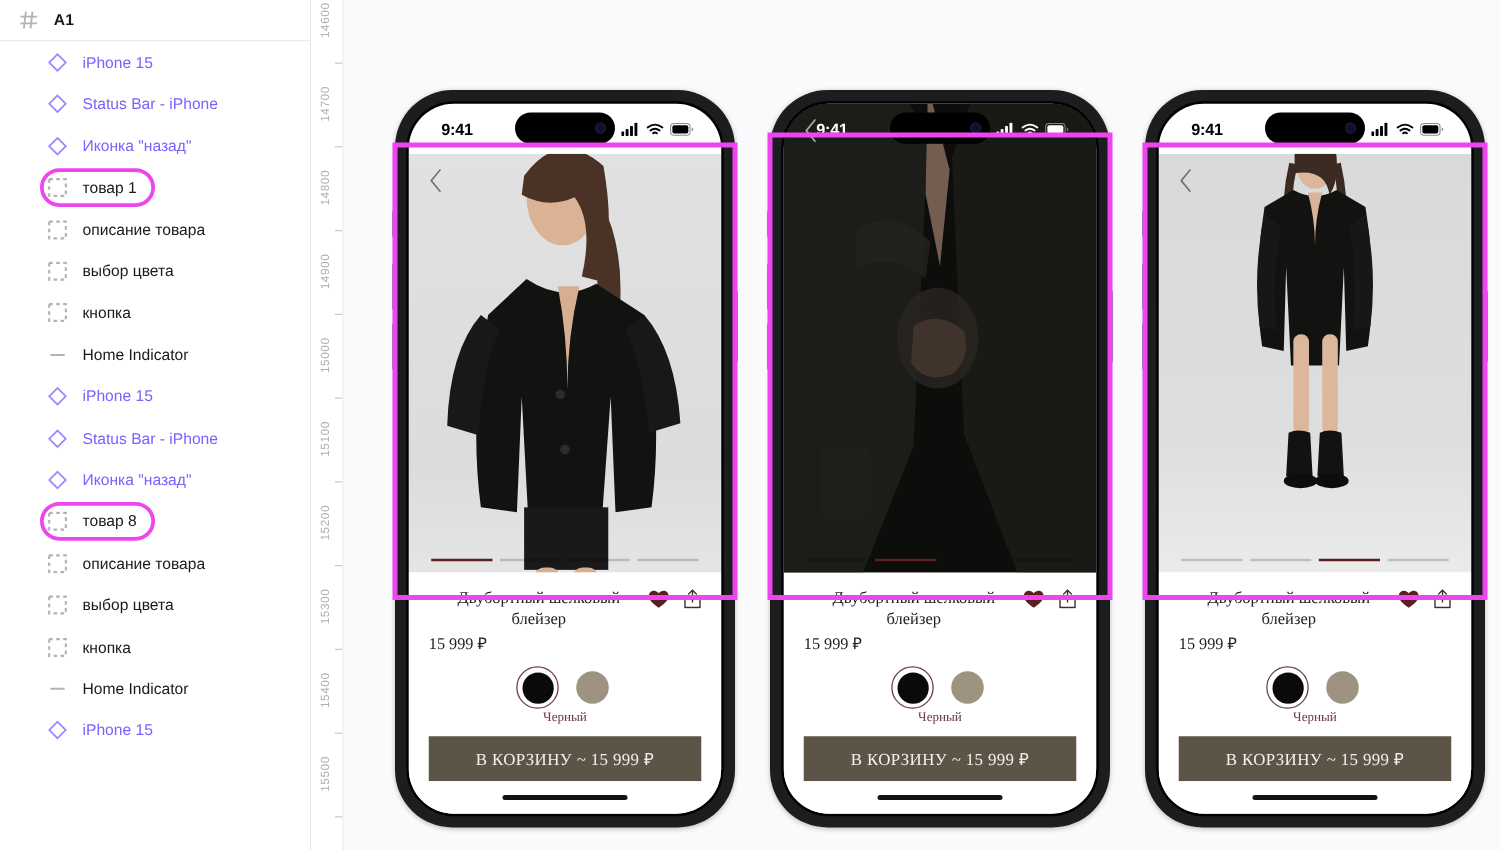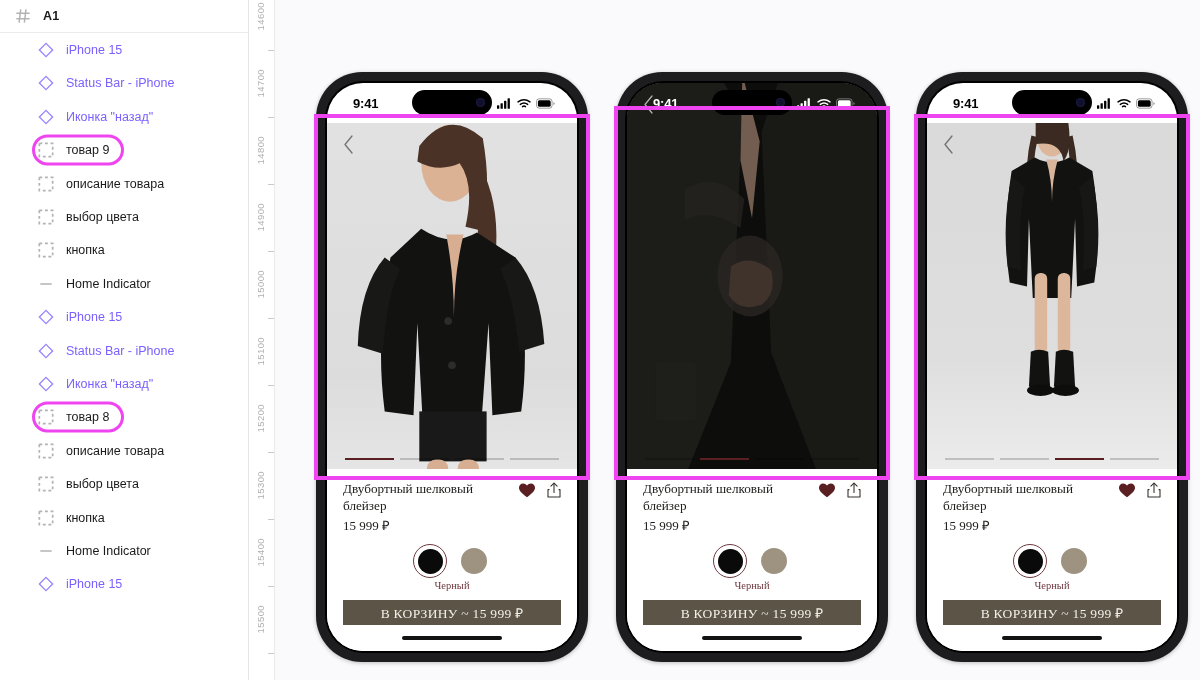--- a/index.html
+++ b/index.html
@@ -212,20 +212,21 @@
     background: #fff;
     padding: 12px 16px 0 16px;
     font-family: "Liberation Serif", serif;
   }
   .pi-head { display: flex; align-items: flex-start; justify-content: space-between; }
   .pi-title {
     font-size: 13.2px;
     color: #20201e;
     font-family: "Liberation Serif", serif;
     line-height: 1.25;
+    text-align: center;
   }
   .pi-price {
     font-size: 13px;
     color: #20201e;
     margin-top: 2px;
     font-family: "Liberation Serif", serif;
   }
   .pi-actions { display: flex; align-items: center; gap: 12px; padding-top: 1px; }
   .swatches {
     display: flex; align-items: center; justify-content: center;
@@ -243,21 +244,21 @@
   .swatch-wrap.sel .swatch { width: 25px; height: 25px; }
   .swatch-label {
     text-align: center;
     font-size: 10.5px;
     color: #6d3a40;
     margin-top: 2px;
     font-family: "Liberation Serif", serif;
   }
   .cart-btn {
     margin-top: 9px;
-    height: 25px;
+    height: 36px;
     background: #5c5547;
     color: #f3f0ea;
     display: flex; align-items: center; justify-content: center;
     font-family: "Liberation Serif", serif;
     font-size: 13.5px;
     letter-spacing: .3px;
     border: none;
     width: 100%;
   }
   .home-bar-wrap {
@@ -310,21 +311,21 @@
         </span>
         <span class="lbl">Иконка "назад"</span>
       </div>
       <div class="layer-row depth1 selected">
         <div class="sel-pill"></div>
         <span class="layer-icon">
           <svg viewBox="0 0 12 12" fill="none" stroke="currentColor" stroke-width="1.3" stroke-dasharray="2.2 2">
             <rect x="1" y="1" width="10" height="10"></rect>
           </svg>
         </span>
-        <span class="lbl">товар 9</span>
+        <span class="lbl">товар 1</span>
       </div>
       <div class="layer-row depth1">
         <span class="layer-icon">
           <svg viewBox="0 0 12 12" fill="none" stroke="currentColor" stroke-width="1.3" stroke-dasharray="2.2 2">
             <rect x="1" y="1" width="10" height="10"></rect>
           </svg>
         </span>
         <span class="lbl">описание товара</span>
       </div>
       <div class="layer-row depth1">

